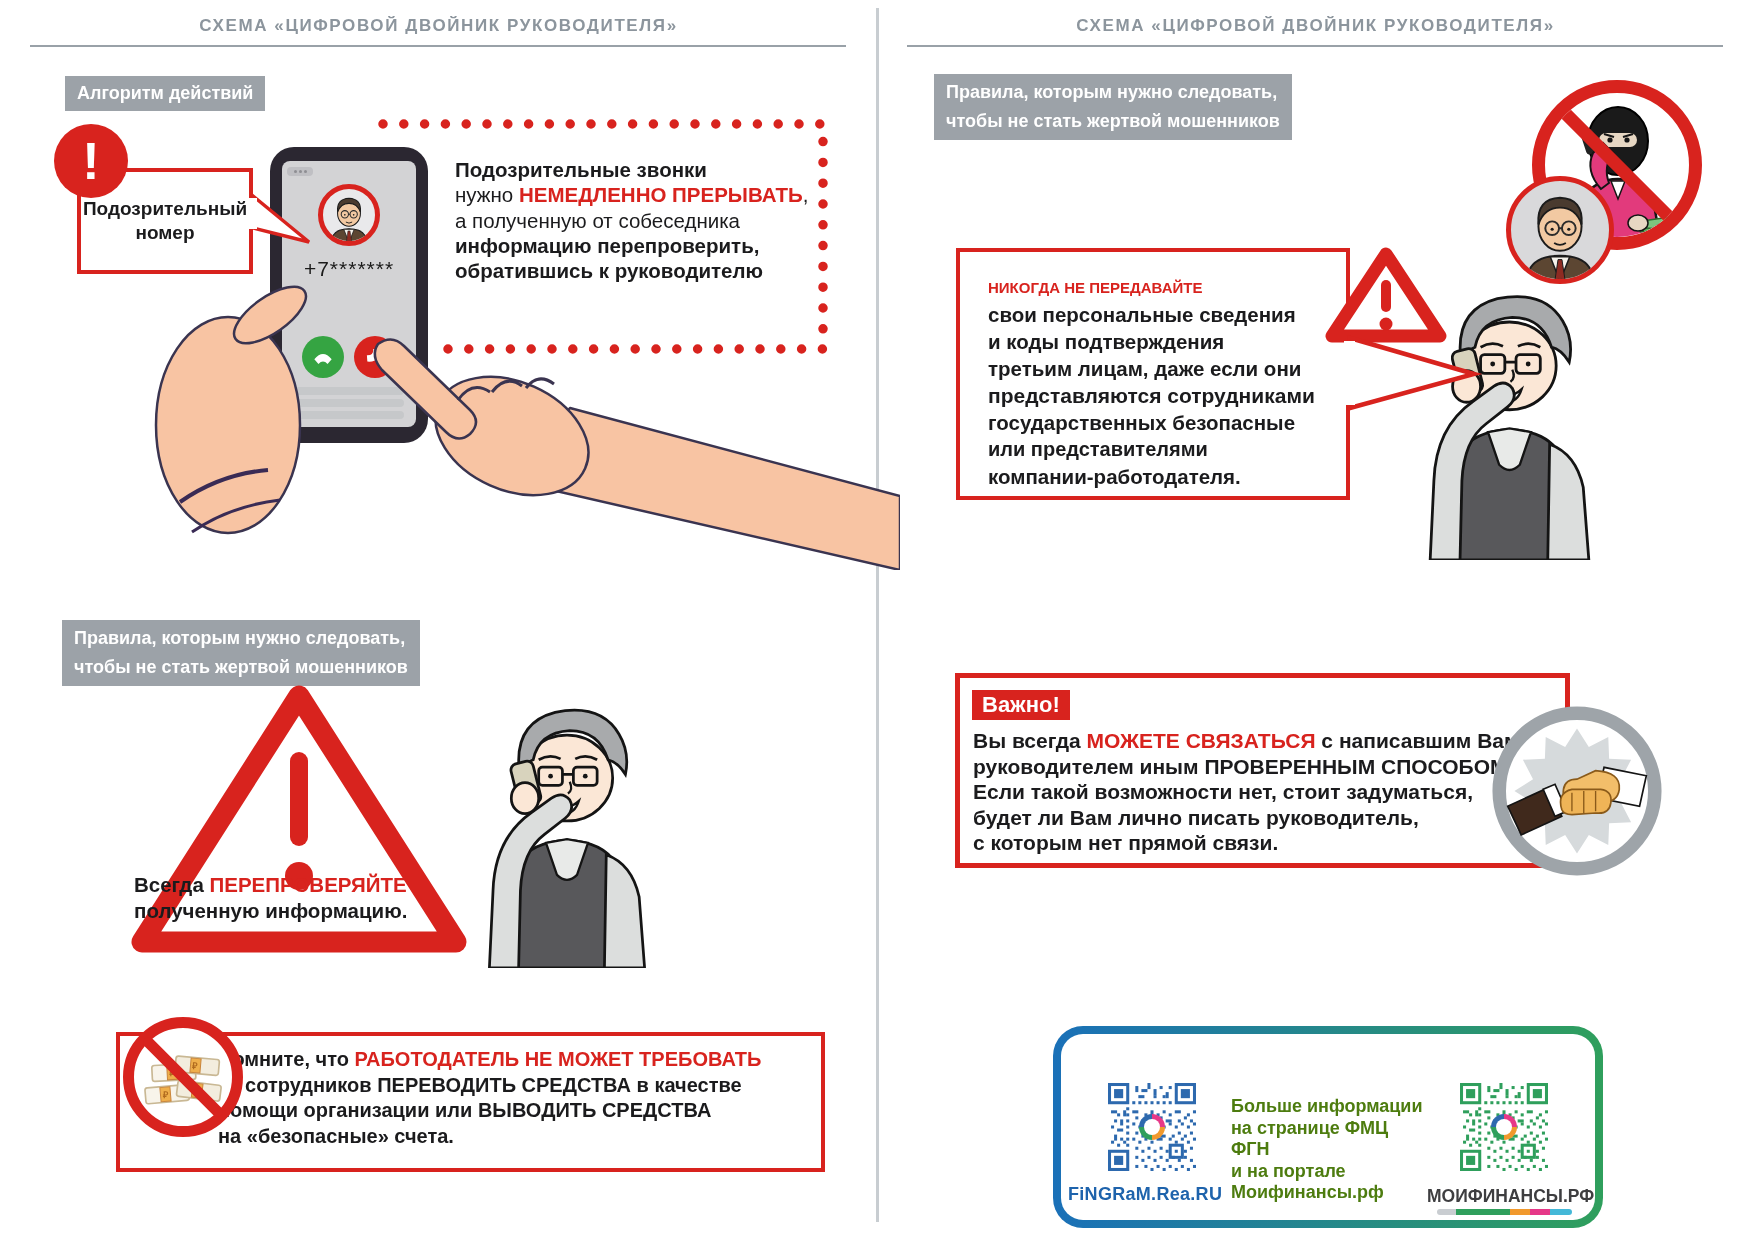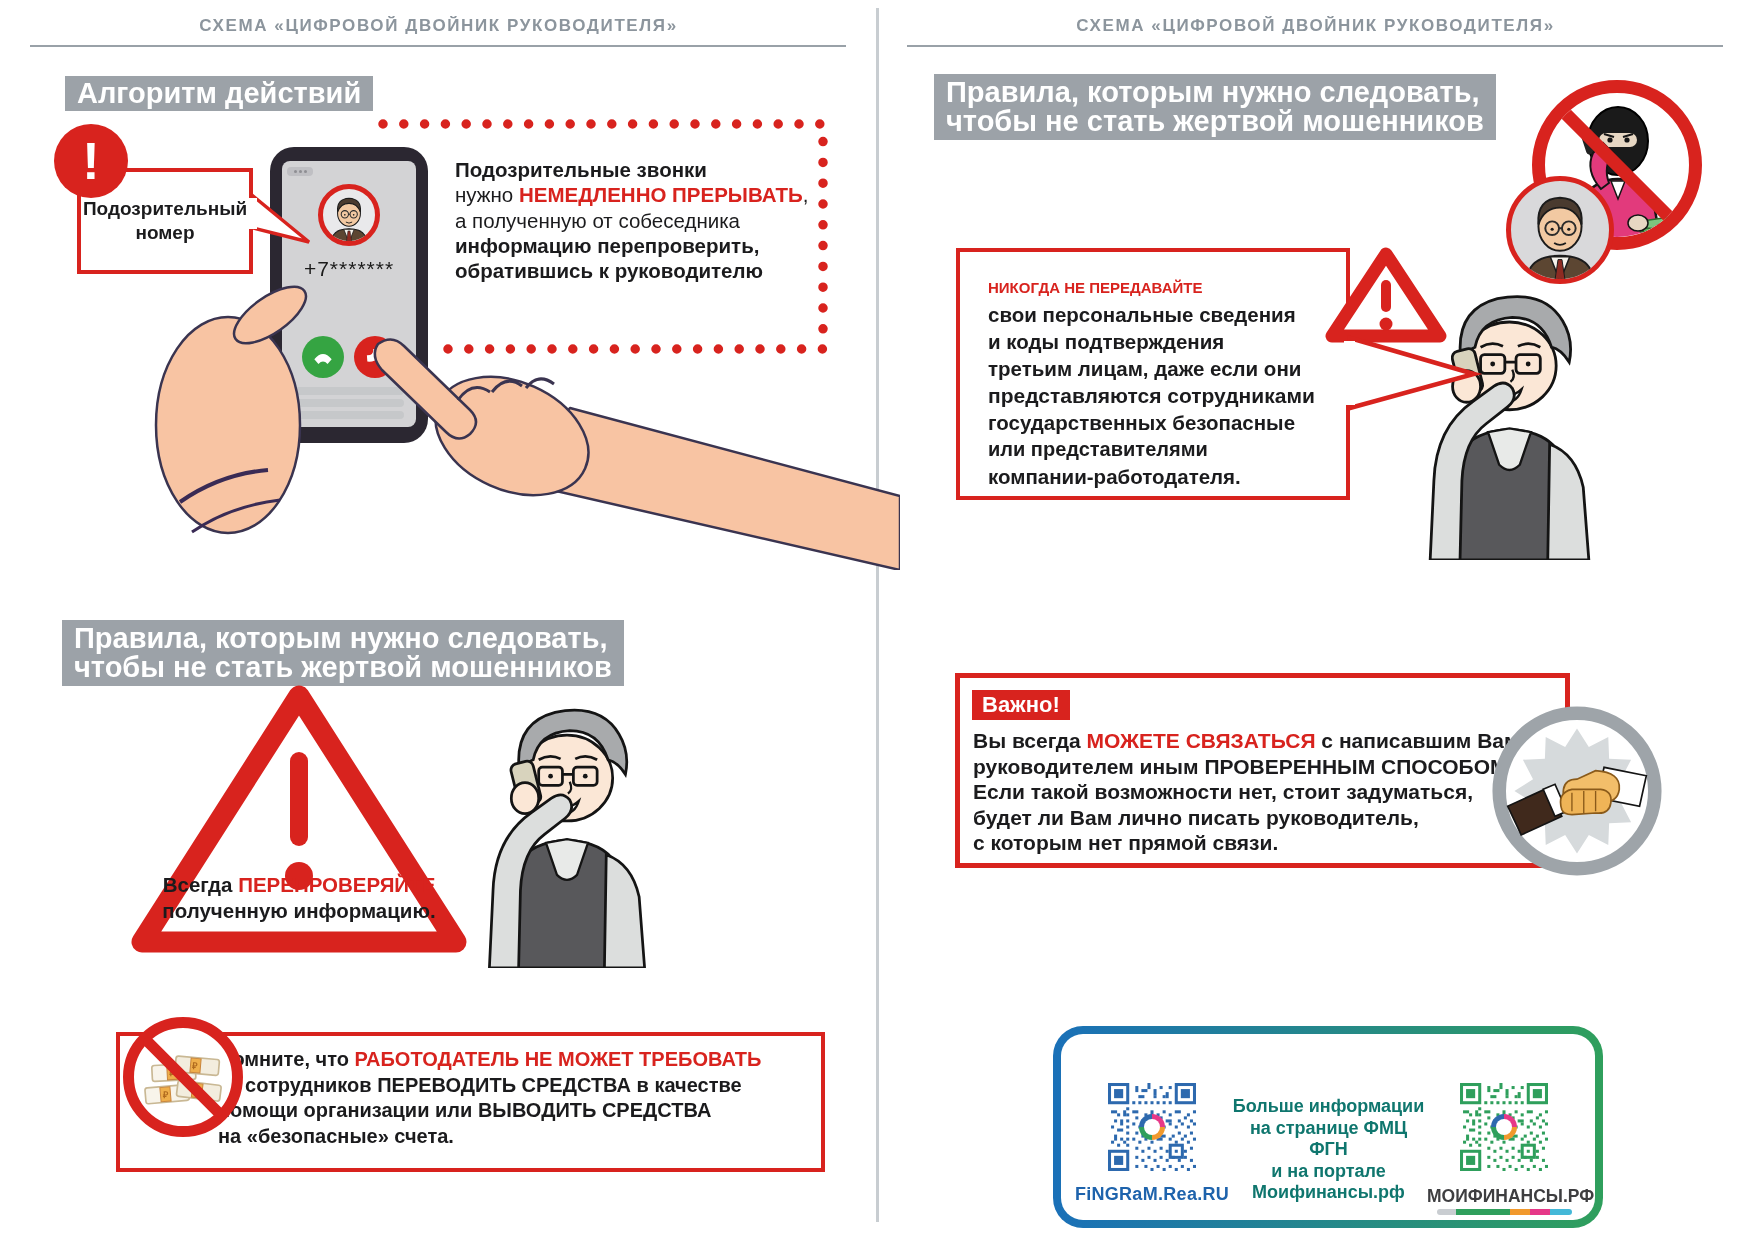--- a/index.html
+++ b/index.html
@@ -9,26 +9,26 @@
     --ink:#1B1B1D;
     --skin:#F8C4A3;
     --skin-line:#3A3450;
   }
   *{box-sizing:border-box}
   body{margin:0;background:#fff;font-family:"Liberation Sans",sans-serif;color:var(--ink)}
   #canvas{position:relative;width:1754px;height:1240px;background:#fff;overflow:hidden}
   .abs{position:absolute}
   .hdr{width:877px;text-align:center;font-weight:bold;font-size:17px;letter-spacing:1.6px;color:var(--hdr-gray);white-space:nowrap}
   .rule{height:2px;background:#99A1A8}
-  .glabel{background:var(--label-gray);color:#fff;font-weight:bold;font-size:29px;line-height:27px;padding:4px 12px;white-space:nowrap}
+  .glabel{background:var(--label-gray);color:#fff;font-weight:bold;font-size:18px;line-height:27px;padding:4px 12px;white-space:nowrap}
   .rbox{background:#fff;border:4px solid var(--red)}
   .txt{font-size:20.5px;line-height:25.3px;font-weight:bold;color:var(--ink);white-space:nowrap}
   .reg{font-weight:normal}
   .red{color:var(--red)}
-  .center{text-align:center}
+  .center{}
   .circle{border-radius:50%}
   .slash{position:absolute;left:50%;top:50%;background:var(--red);border-radius:6px;transform:translate(-50%,-50%) rotate(45deg)}
   .qrlogo{position:absolute;width:26px;height:26px;border-radius:50%;
           background:conic-gradient(#E63888 0 25%,#F1992D 0 50%,#2F9F5C 0 75%,#2D69AE 0 100%);
           display:flex;align-items:center;justify-content:center}
   .qrlogo::after{content:"";width:16px;height:16px;border-radius:50%;background:#fff}
   .bar{height:6px;display:flex;border-radius:3px;overflow:hidden}
 </style>
 </head>
 <body>
@@ -440,21 +440,21 @@
       <use href="#sym-handshake"></use>
     </svg>
 
   <div class="abs" style="left:1053px;top:1026px;width:550px;height:202px;border-radius:30px;background:linear-gradient(90deg,#1A70B8,#2F9F5C);padding:8px">
     <div style="position:relative;width:100%;height:100%;background:#fff;border-radius:22px">
       <svg class="abs" style="left:47px;top:49px;color:#2D69AE" width="88" height="88" viewBox="0 0 29 29">
           <use href="#sym-qr"></use>
         </svg>
       <div class="qrlogo" style="left:78px;top:80px"></div>
       <div class="abs center" style="left:7px;top:150px;width:168px;font-weight:bold;font-size:18px;color:#1E63AC;letter-spacing:.3px">FiNGRaM.Rea.RU</div>
-      <div class="abs center" style="left:170px;top:62px;width:195px;font-weight:bold;font-size:18px;line-height:21.5px;color:#0f766e">
+      <div class="abs center" style="left:170px;top:62px;width:195px;font-weight:bold;font-size:18px;line-height:21.5px;color:#4d7c0f">
         <div>Больше информации</div>
         <div>на странице ФМЦ ФГН</div>
         <div>и на портале</div>
         <div>Моифинансы.рф</div>
       </div>
       <svg class="abs" style="left:399px;top:49px;color:#2F9F5C" width="88" height="88" viewBox="0 0 29 29">
           <use href="#sym-qr"></use>
         </svg>
       <div class="qrlogo" style="left:430px;top:80px"></div>
       <div class="abs center" style="left:366px;top:152px;width:155px;font-weight:bold;font-size:17.5px;color:#3E3E40">МОИФИНАНСЫ.РФ</div>

